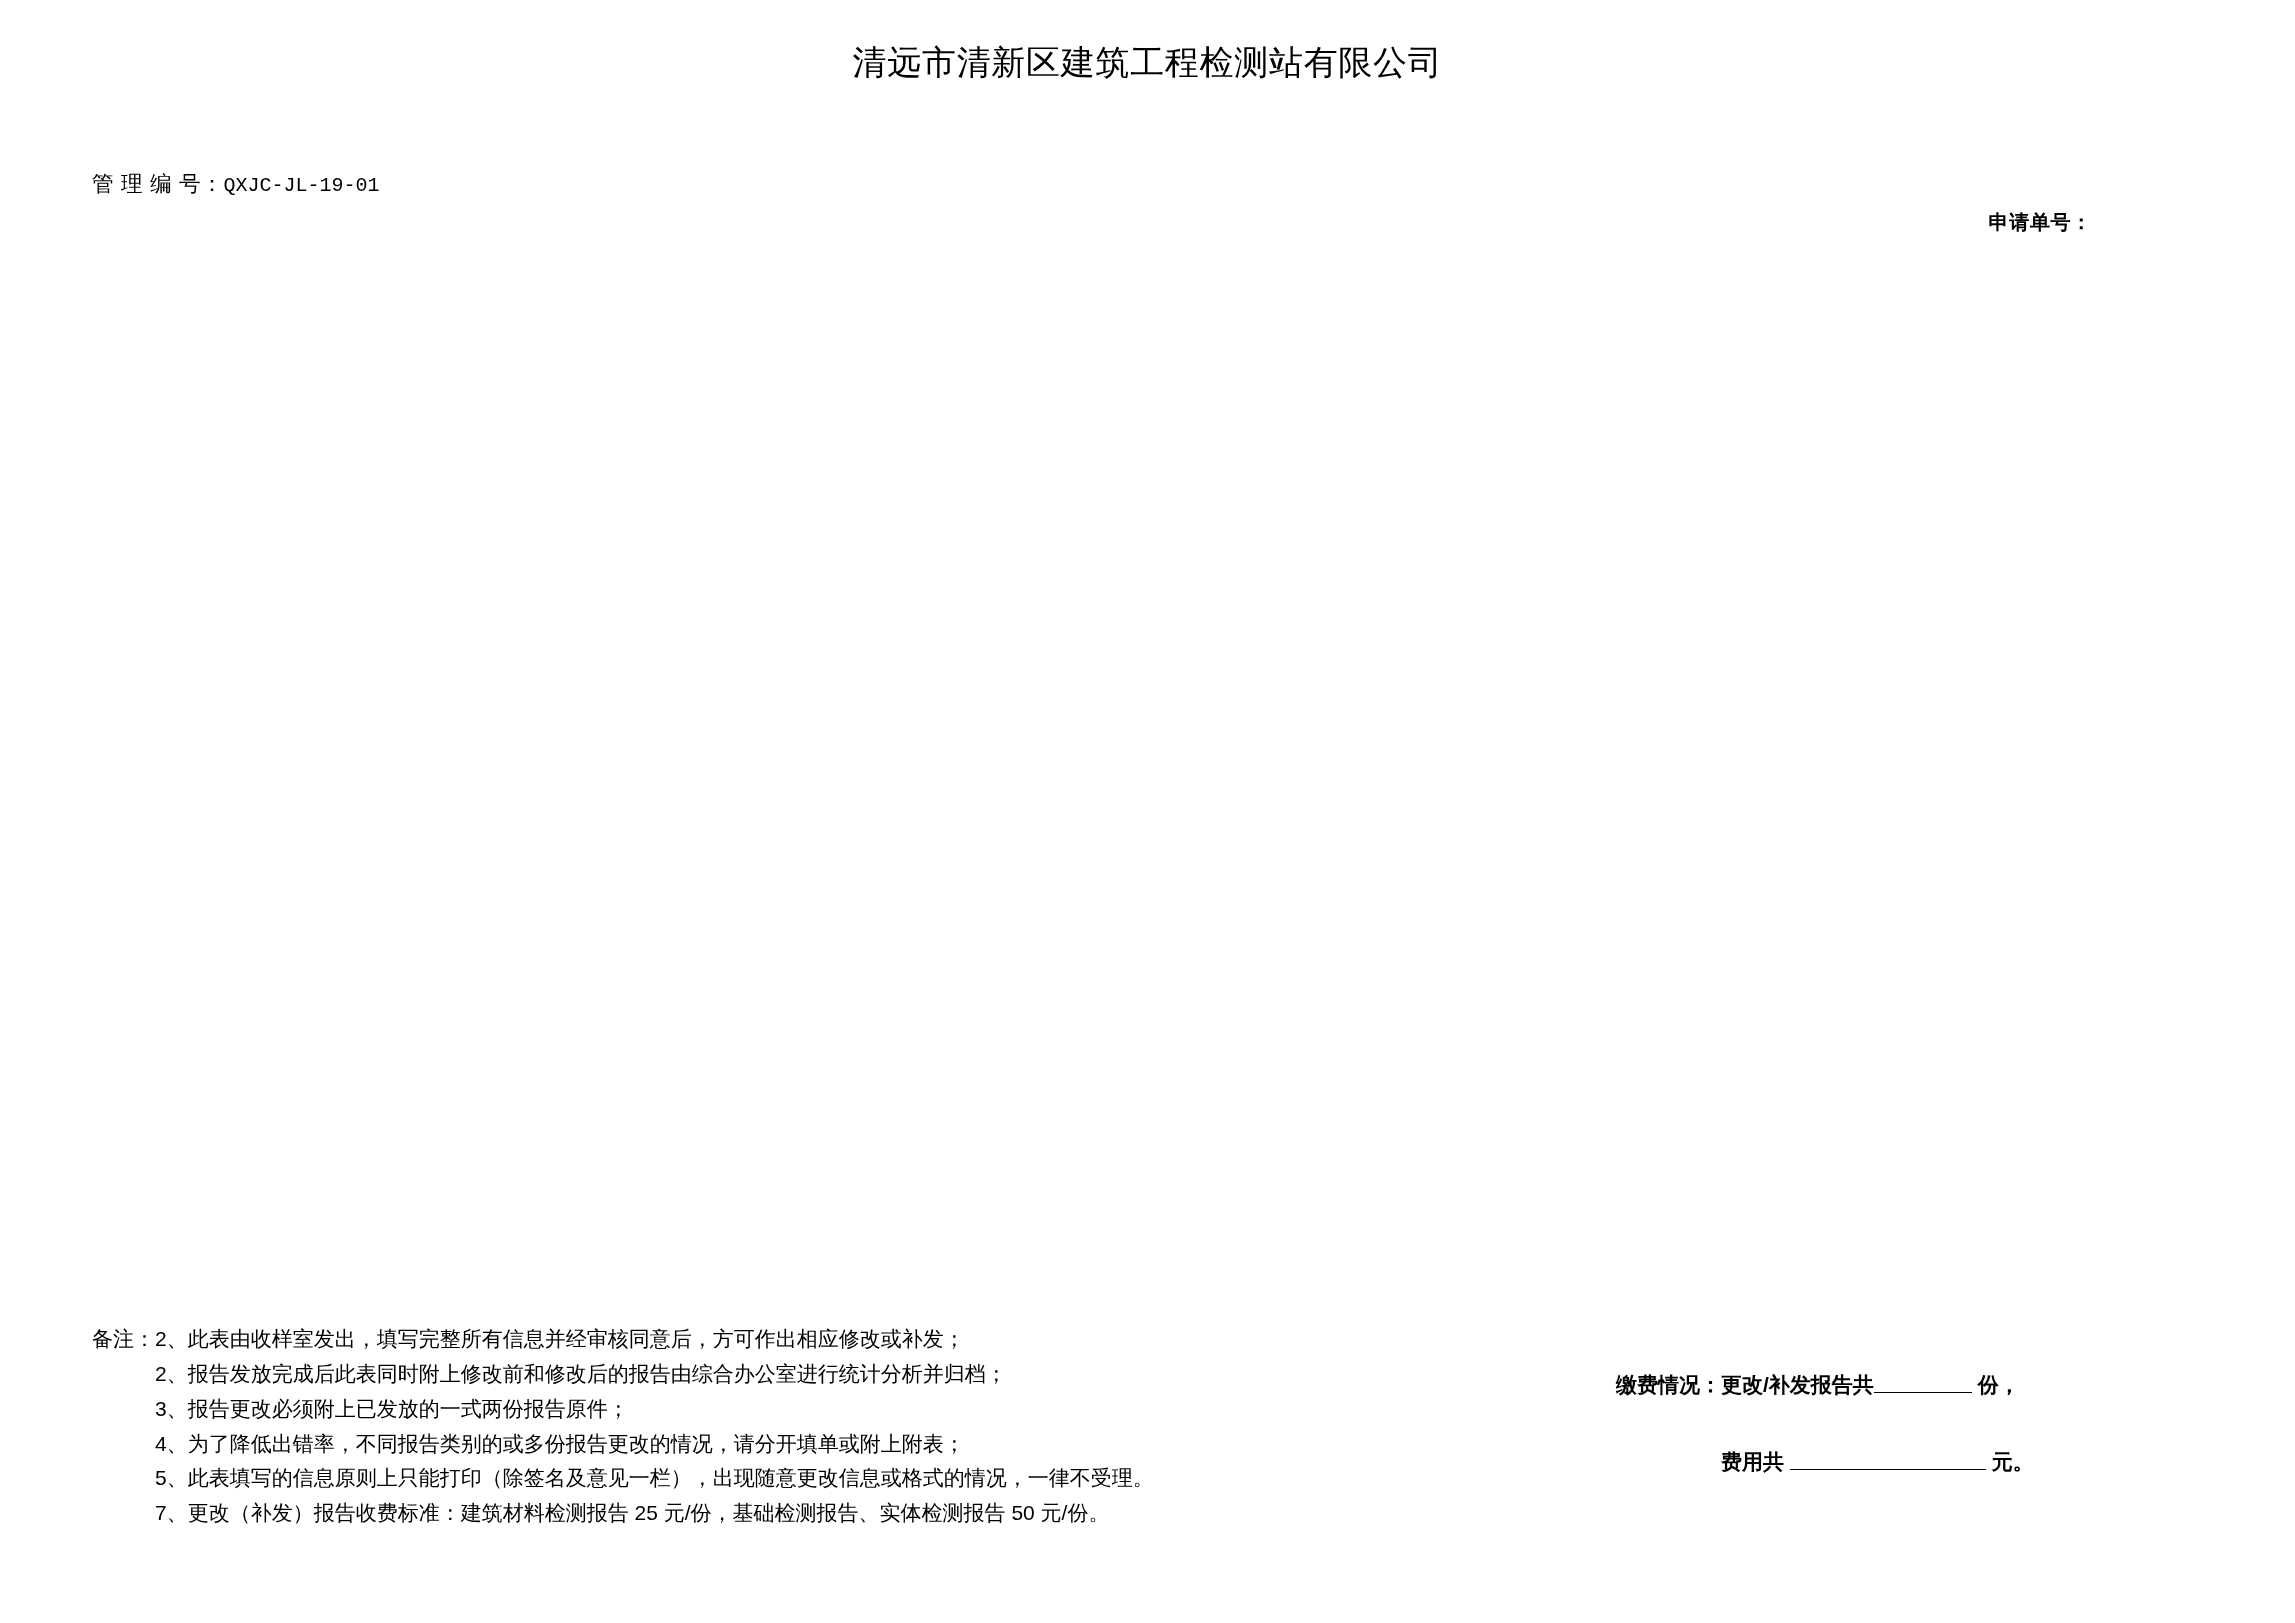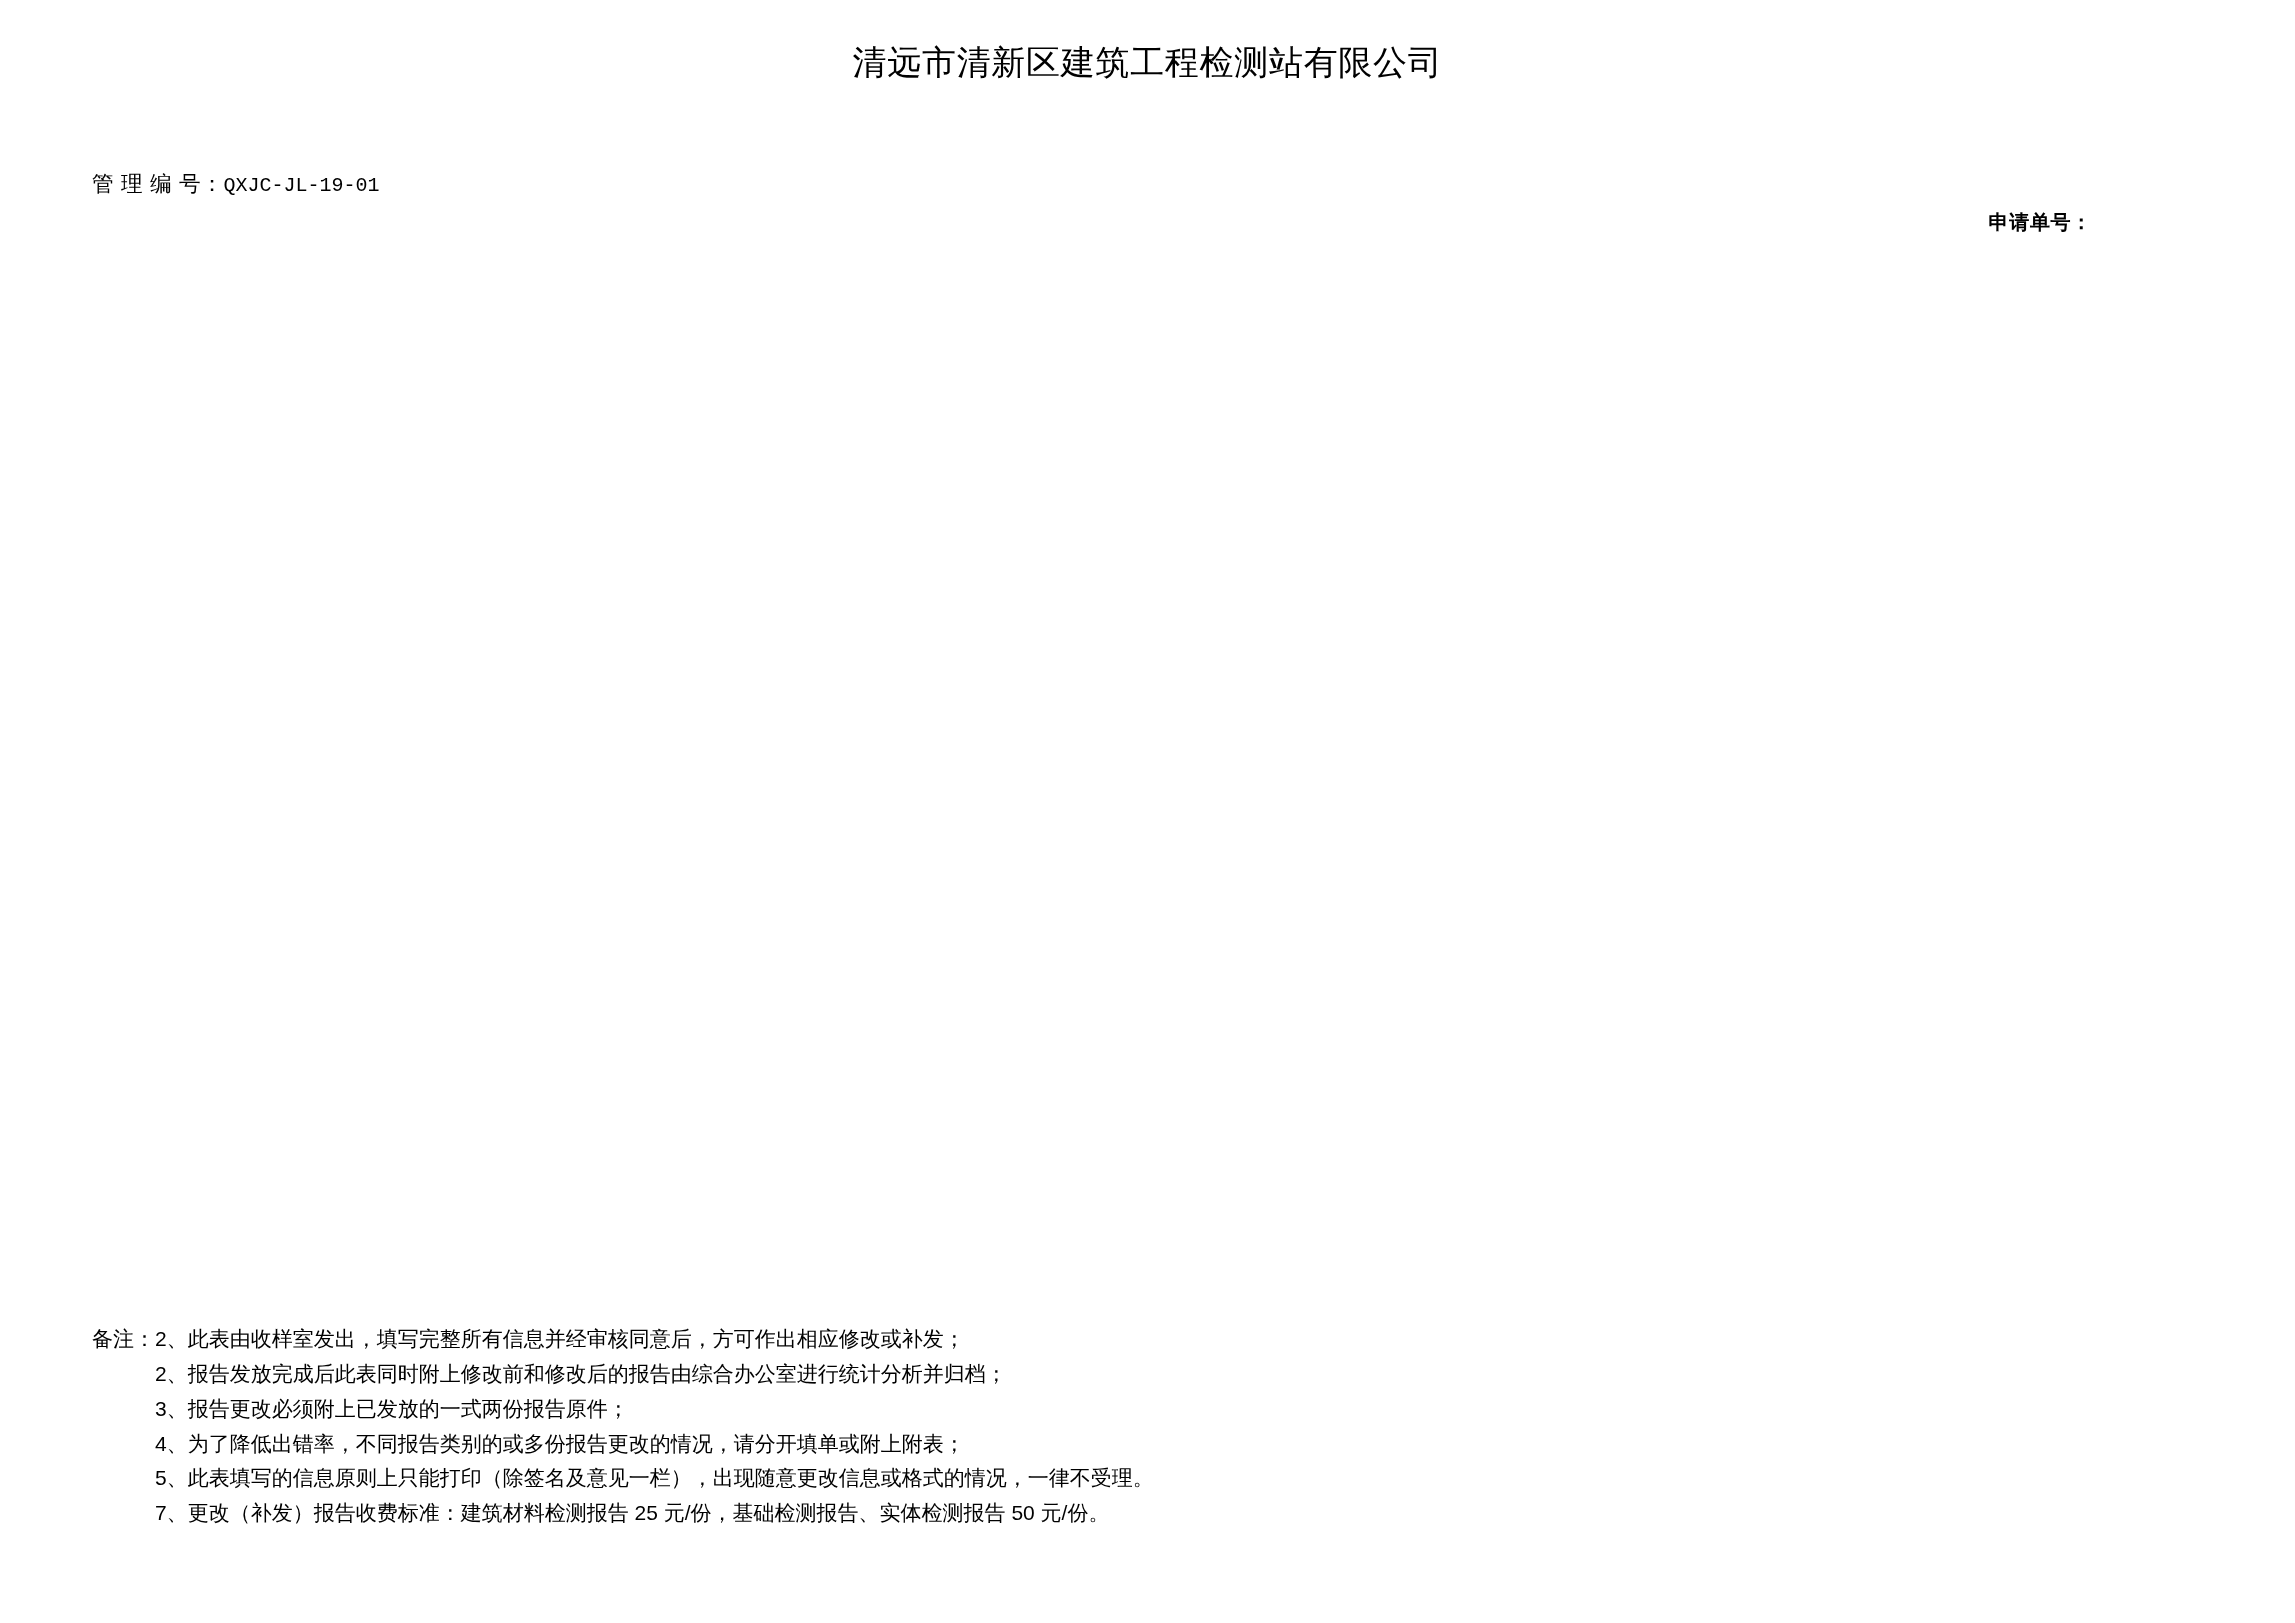--- a/index.html
+++ b/index.html
@@ -162,15 +162,23 @@
     <div class="note-head">
       <span>备注：</span><span>2、此表由收样室发出，填写完整所有信息并经审核同意后，方可作出相应修改或补发；</span>
     </div>
     <div class="note-line">2、报告发放完成后此表同时附上修改前和修改后的报告由综合办公室进行统计分析并归档；</div>
     <div class="note-line">3、报告更改必须附上已发放的一式两份报告原件；</div>
     <div class="note-line">4、为了降低出错率，不同报告类别的或多份报告更改的情况，请分开填单或附上附表；</div>
     <div class="note-line">5、此表填写的信息原则上只能打印（除签名及意见一栏），出现随意更改信息或格式的情况，一律不受理。</div>
     <div class="note-line">7、更改（补发）报告收费标准：建筑材料检测报告 25 元/份，基础检测报告、实体检测报告 50 元/份。</div>
   </div>
 
+  <div class="fee-block">
+    <div class="fee-line-1">
+      <span>缴费情况：更改/补发报告共</span><span class="blank-s"></span>&nbsp;<span>份，</span>
+    </div>
+    <div class="fee-line-2">
+      <span>费用共</span>&nbsp;<span class="blank-m"></span>&nbsp;<span>元。</span>
+    </div>
+  </div>
 
 </div>
 
 
 </body></html>

